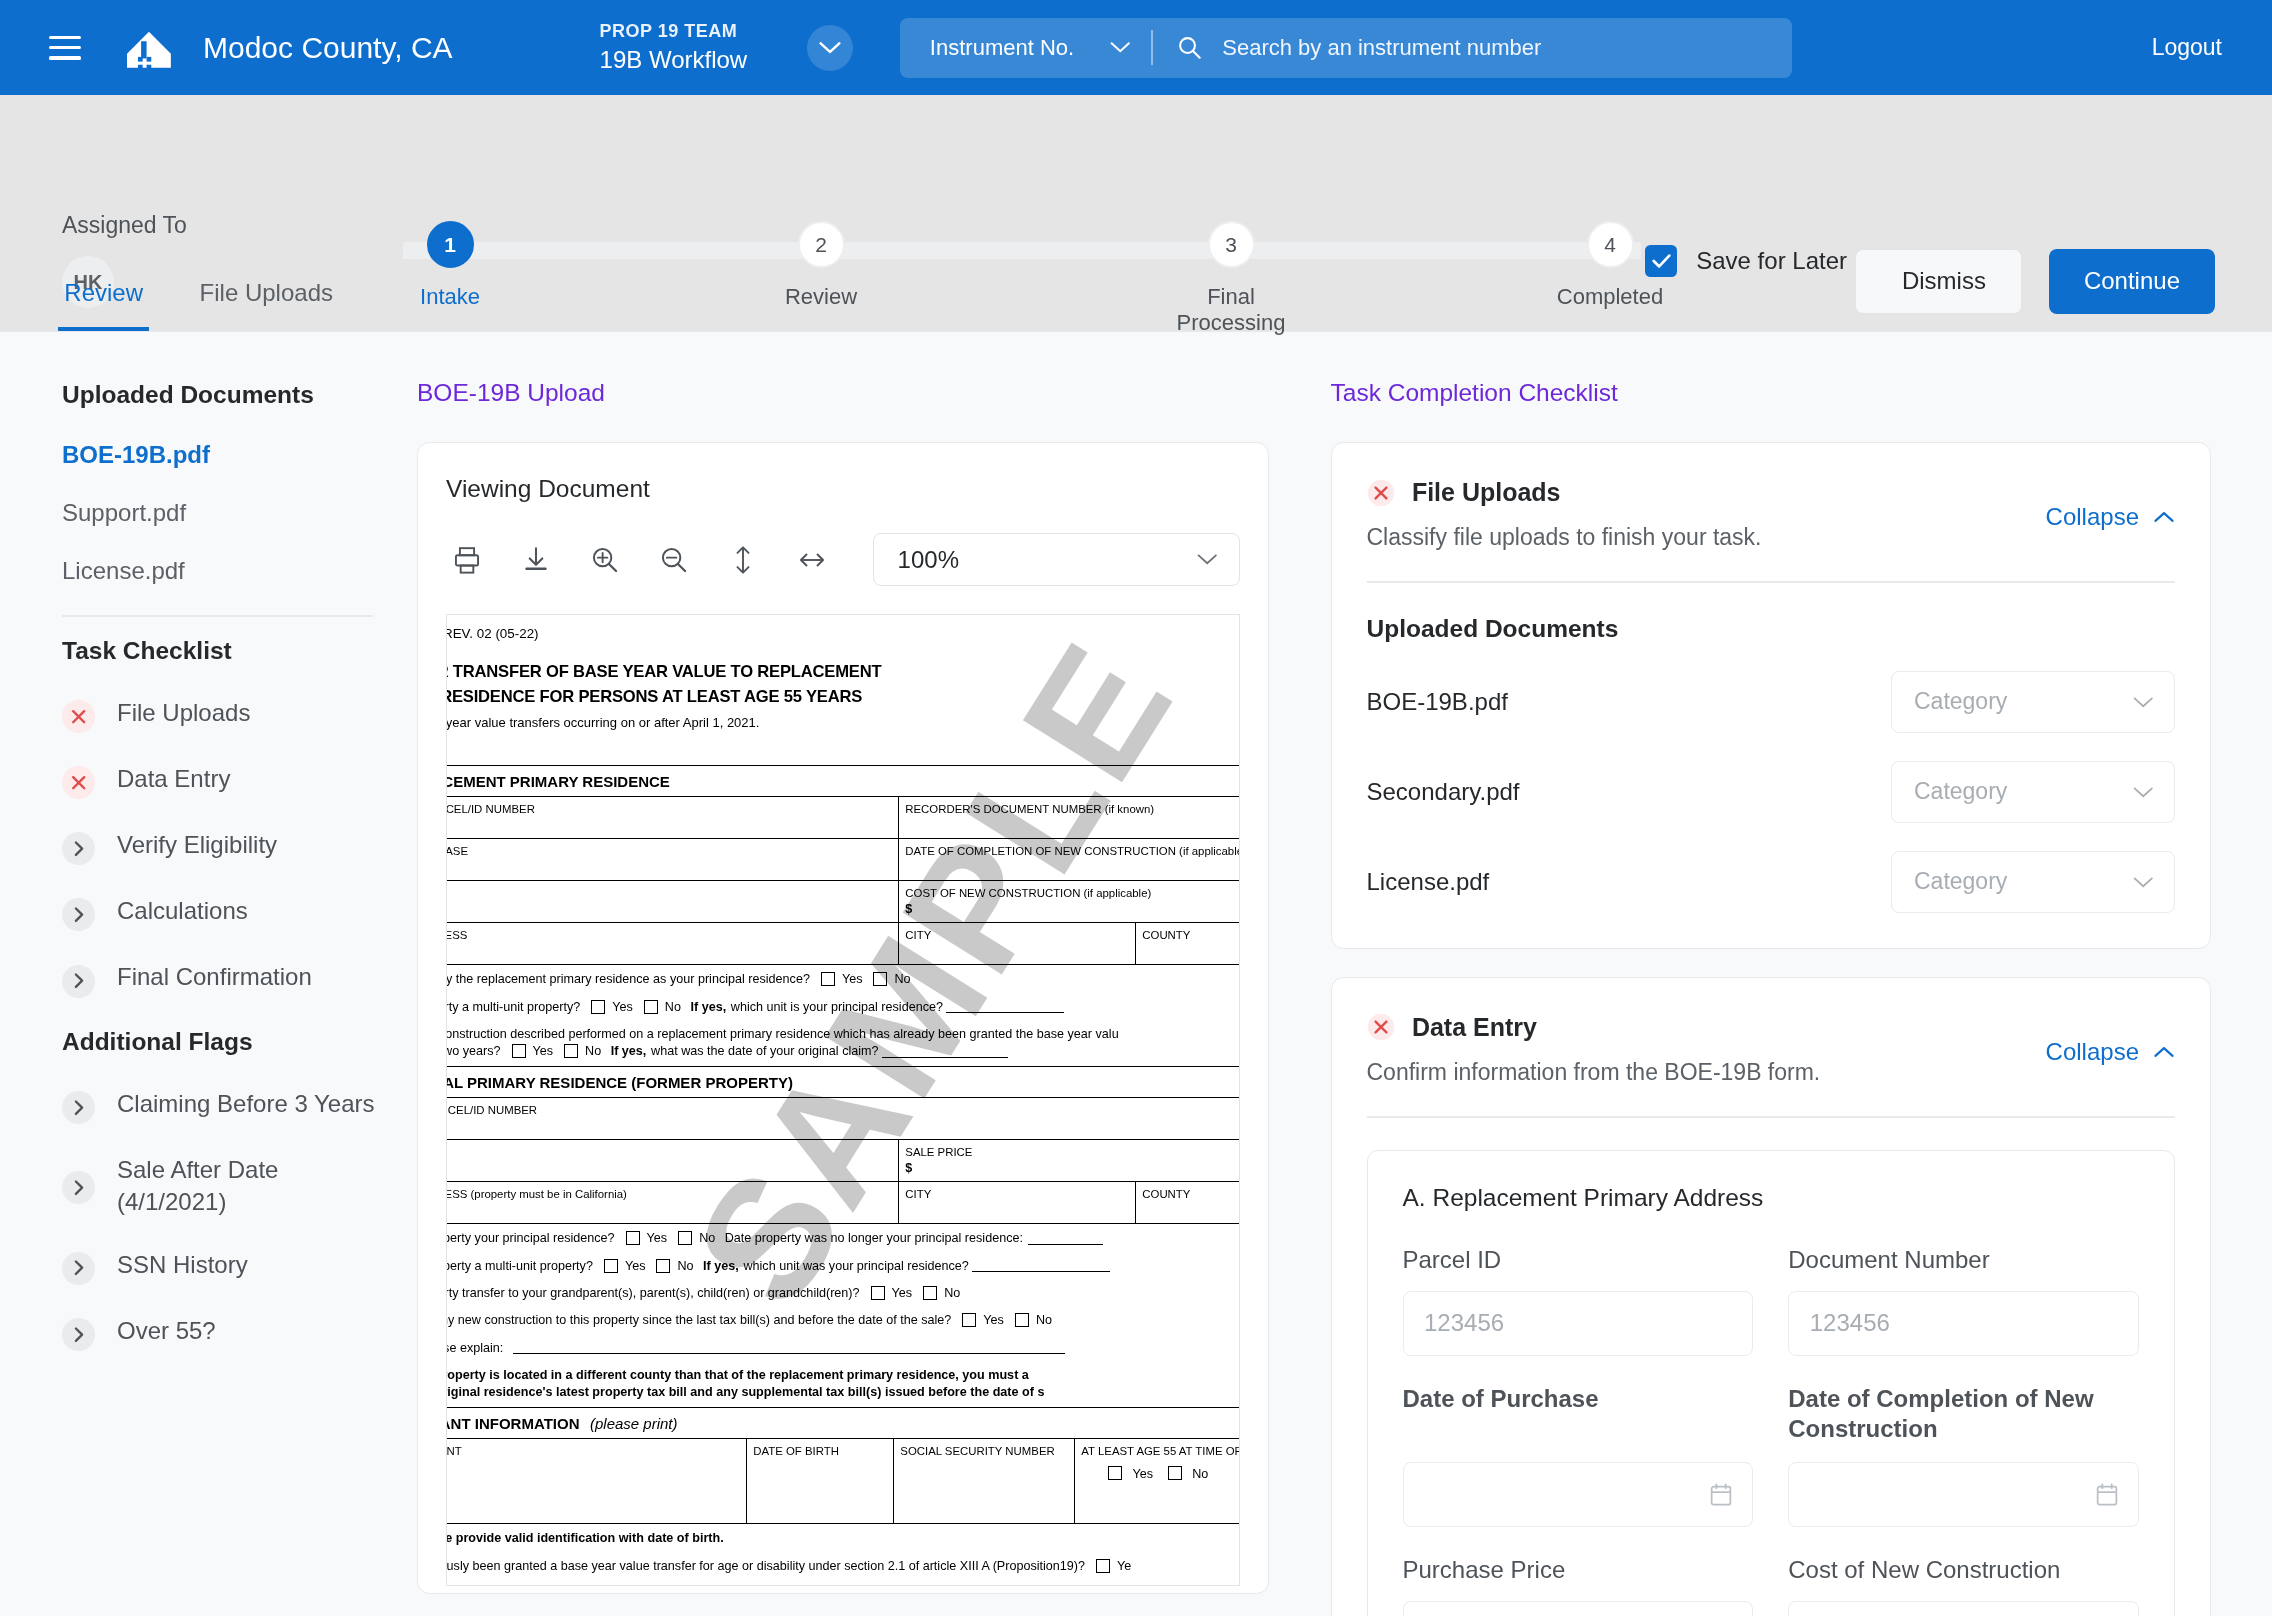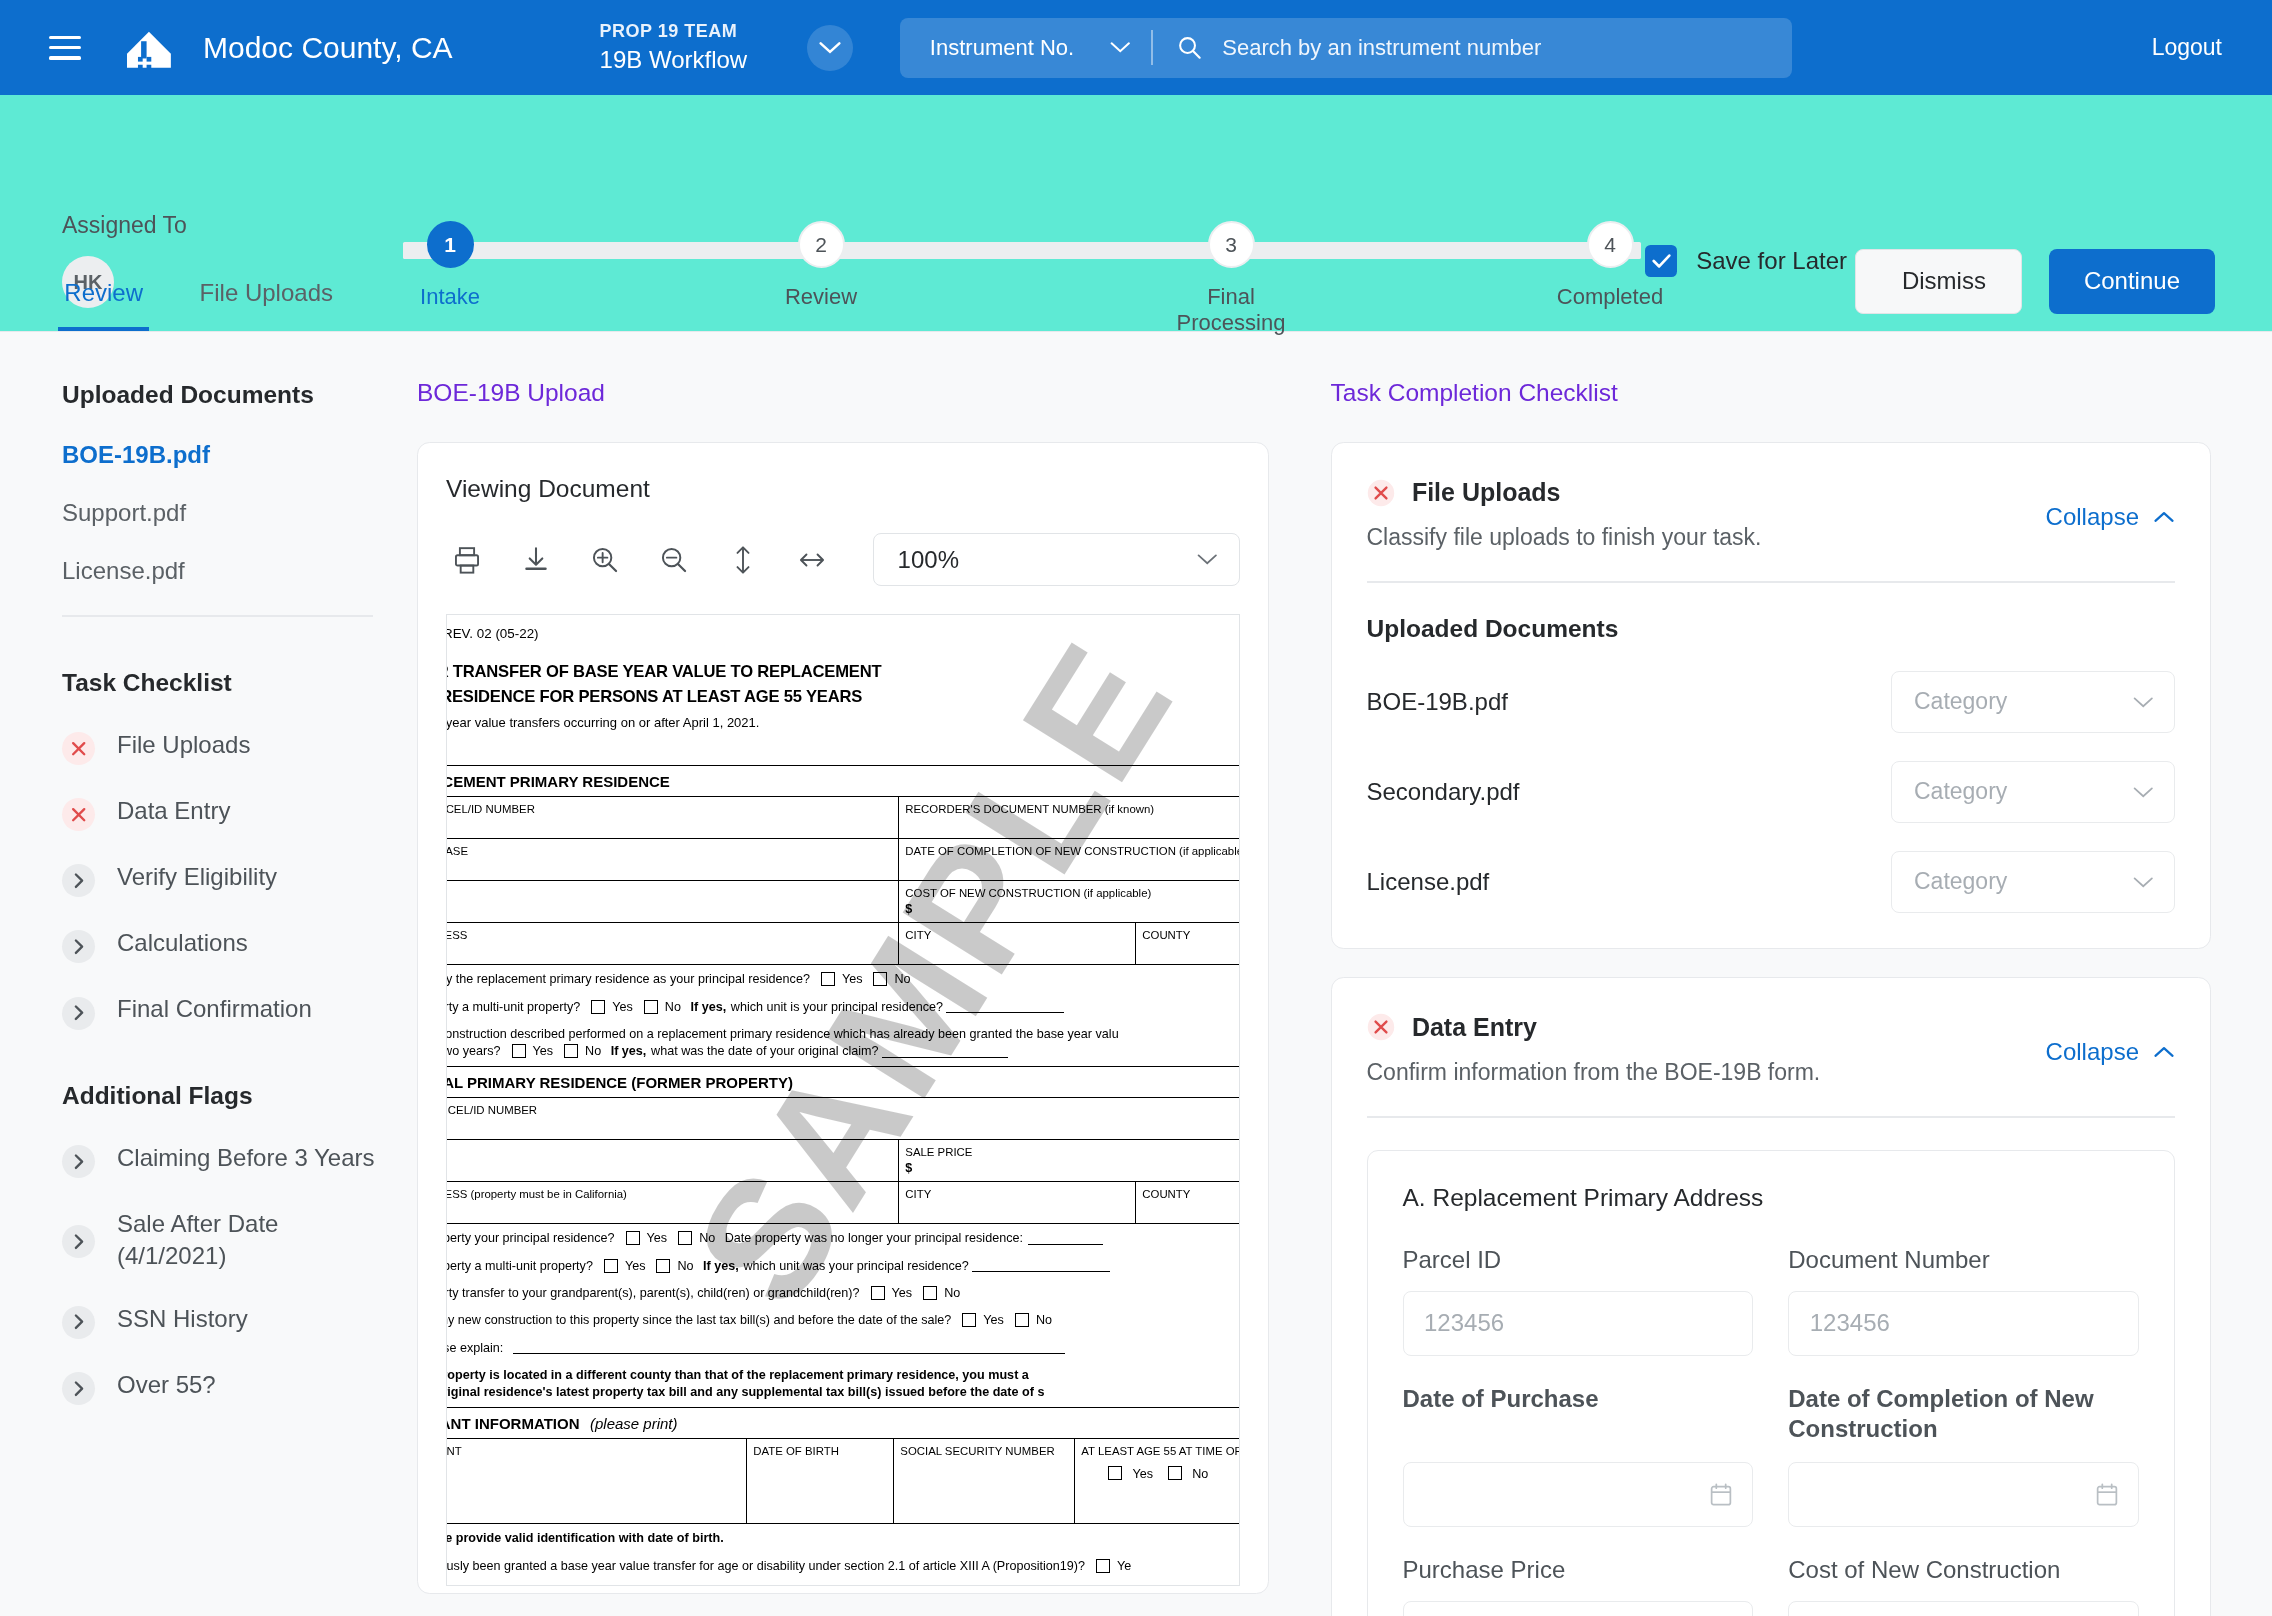--- a/index.html
+++ b/index.html
@@ -35,21 +35,21 @@
     display: flex; align-items: center; flex: 0 0 892px; padding: 0 4.7px;
   }
   .sel-instrument { display: flex; align-items: center; gap: 36px; padding: 0 20.5px 0 25px;
     color: #fff; font-size: 22px; cursor: pointer; height: 100%; }
   .search-div { width: 1.6px; height: 35px; background: rgba(255,255,255,.45); }
   .search-field { display: flex; align-items: center; gap: 20.5px; padding-left: 24px; flex: 1; height: 100%; }
   .search-ph { color: #f0f6fd; font-size: 22px; }
   .logout { margin-left: auto; color: #fff; font-size: 23px; cursor: pointer; padding-right: 8px; }
 
   
-  .subheader { flex: 0 0 237px; background: #5eead4; position: relative; border-bottom: 1.6px solid #e7e9ec; }
+  .subheader { flex: 0 0 237px; background: #e5e5e5; position: relative; border-bottom: 1.6px solid #e7e9ec; }
   .assigned { position: absolute; left: 62px; top: 117px; }
   .assigned-label { font-size: 23px; color: #4d5358; }
   .avatar { margin-top: 17.4px; width: 52px; height: 52px; border-radius: 50%; background: #eceef0;
     display: flex; align-items: center; justify-content: center; font-size: 20px; color: #5b6166; font-weight: 600; }
 
   .stepper { position: absolute; left: 371px; top: 126px; width: 1302px; height: 87px; }
   .step-track { position: absolute; top: 20.5px; left: 32px; right: 32px; height: 17.4px; background: #eceef0; border-radius: 1.6px; }
   .step { position: absolute; top: 0; width: 158px; text-align: center; }
   .step-dot { width: 47px; height: 47px; border-radius: 50%; margin: 0 auto;
     display: flex; align-items: center; justify-content: center; font-size: 21px;
@@ -76,21 +76,21 @@
   
   .body { flex: 1; display: flex; background: #f8f9fa; min-height: 0; }
 
   
   .sidebar { flex: 0 0 395px; padding: 49px 0 0 62px; }
   .side-h { font-size: 24.5px; font-weight: 700; color: #26292c; margin-bottom: 32px; }
   .doc-link { font-size: 24px; margin-bottom: 30px; cursor: pointer; }
   .doc-link.active { color: #0d6ecd; font-weight: 700; }
   .doc-link.muted { color: #5b6166; }
   .side-divider { height: 1.6px; background: #e7e9ec; margin: 17.4px 22px 0 0; }
-  .side-sec { margin-top: 52px; }
+  .side-sec { margin-top: 20px; }
   .chk-item { display: flex; align-items: flex-start; gap: 22px; margin-bottom: 30px; cursor: pointer; }
   .chk-ico { flex: 0 0 33px; width: 33px; height: 33px; border-radius: 50%; margin-top: 3.2px;
     display: flex; align-items: center; justify-content: center; }
   .chk-ico.err { background: #fdeaea; }
   .chk-ico.nav { background: #e9ebed; }
   .chk-label { font-size: 24px; color: #4d5358; line-height: 1.35; max-width: 284px; }
 
   
   .center { flex: 0 0 915px; padding: 47px 41px 0 22px; min-width: 0; }
   .panel-title { font-size: 24.5px; color: #6d28d9; margin-bottom: 35px; }

